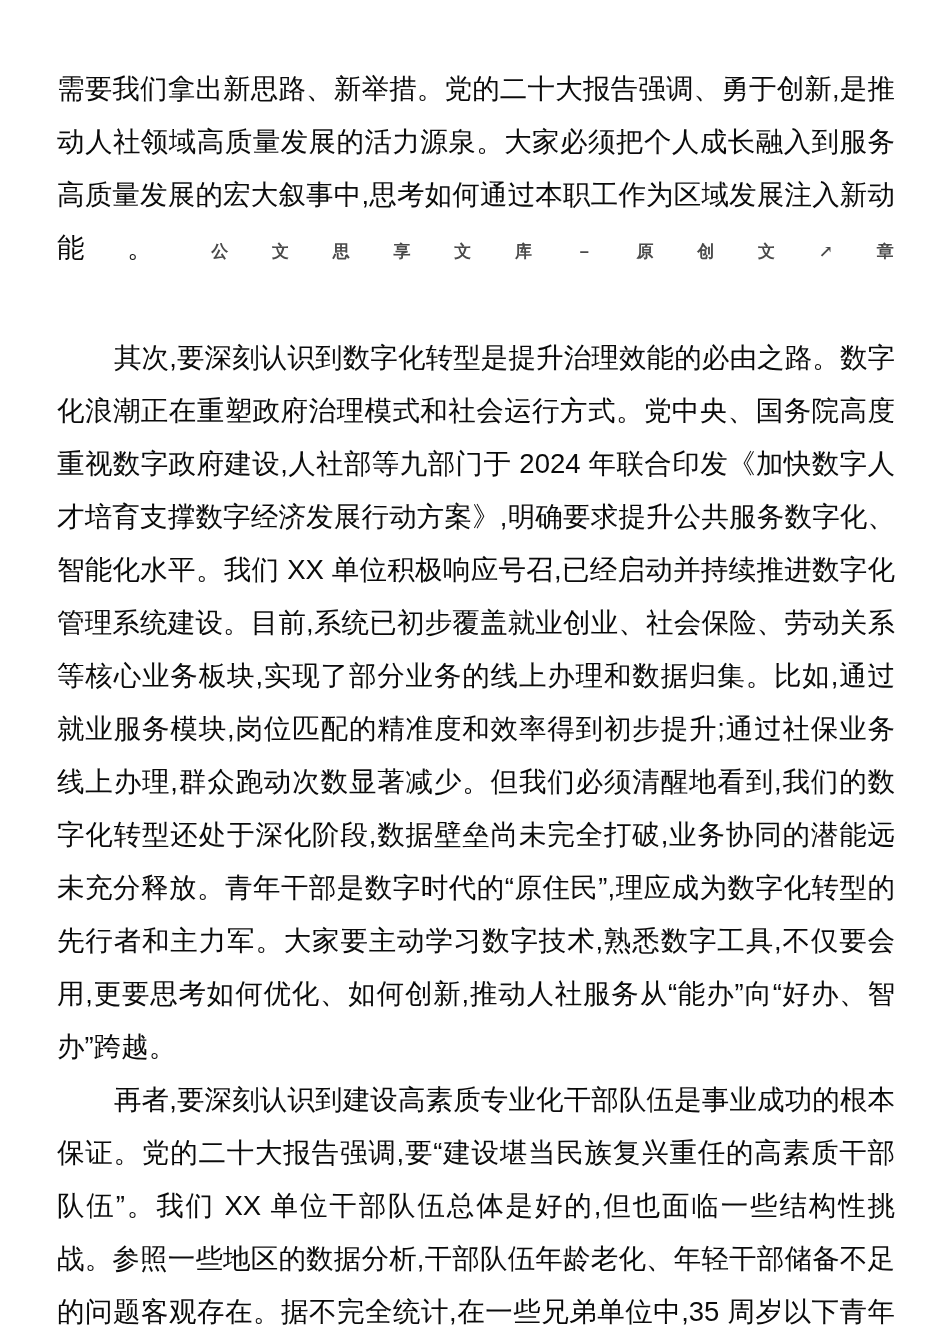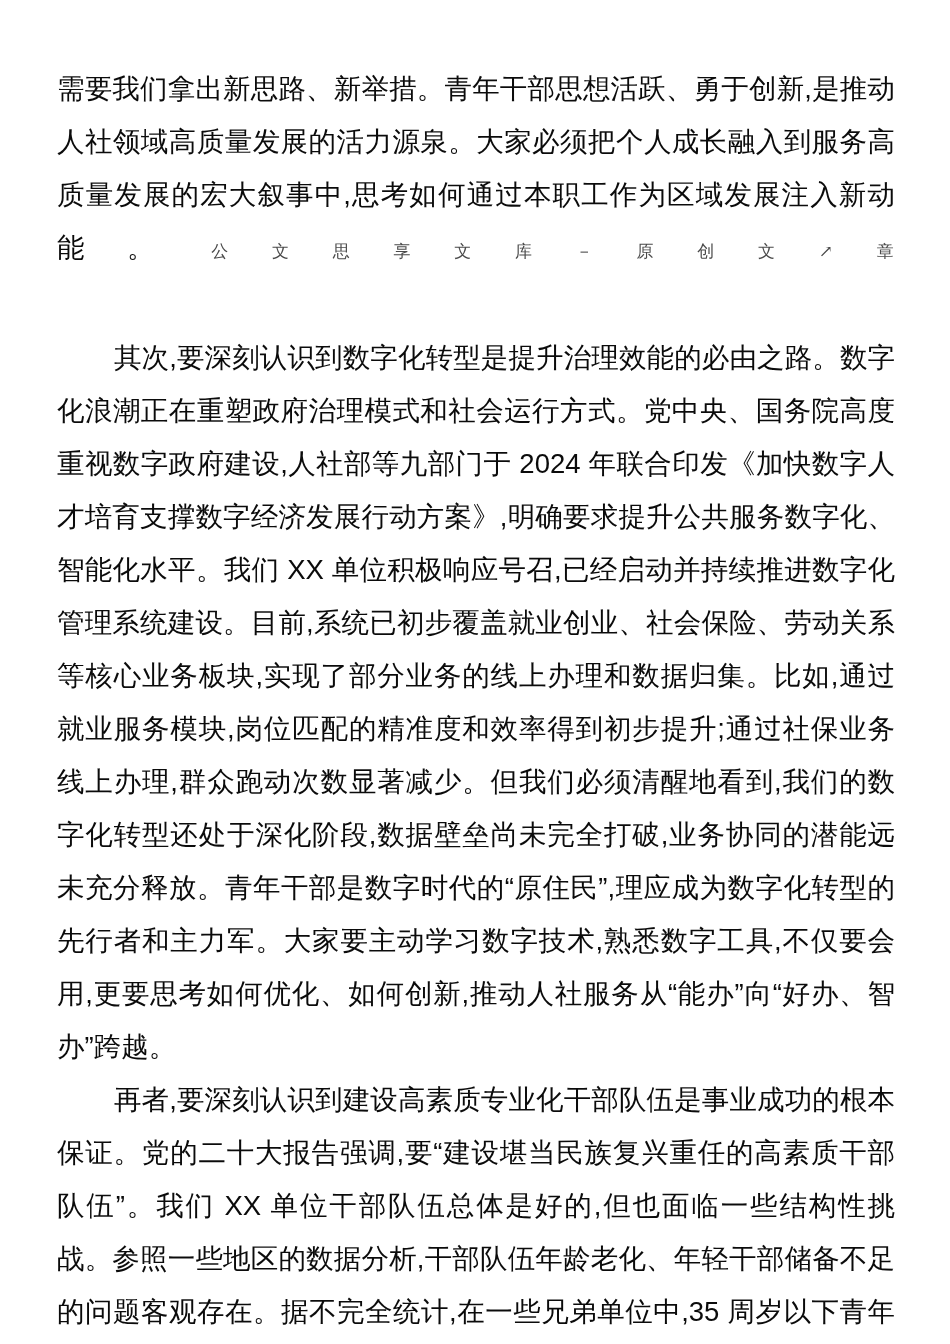--- a/index.html
+++ b/index.html
@@ -37,35 +37,35 @@
   }
   
   .watermark-inline {
     font-size: 17px;
     color: #4a4a4a;
     font-family: "Liberation Serif", "DejaVu Serif", serif;
     letter-spacing: 1.2px;
     white-space: nowrap;
     vertical-align: baseline;
     padding-left: 14px;
-    font-weight: 400;
+    font-weight: 700;
   }
   .tail-spacer {
     display: inline-block;
     width: 100%;
     height: 0;
     overflow: hidden;
   }
 </style>
 </head>
 <body>
 
 <div class="page">
   <div class="doc-body">
 
-    <p class="para"><span>需要我们拿出新思路、新举措。青年干部思想活跃、勇于创新,是推动人社领域高质量发展的活力源泉。大家必须把个人成长融入到服务高质量发展的宏大叙事中,思考如何通过本职工作为区域发展注入新动能。</span><span class="watermark-inline">公文思享文库－原创文↗章</span><span class="tail-spacer"></span></p>
+    <p class="para"><span>需要我们拿出新思路、新举措。党的二十大报告强调、勇于创新,是推动人社领域高质量发展的活力源泉。大家必须把个人成长融入到服务高质量发展的宏大叙事中,思考如何通过本职工作为区域发展注入新动能。</span><span class="watermark-inline">公文思享文库－原创文↗章</span><span class="tail-spacer"></span></p>
 
     <p class="para indent"><span>其次,要深刻认识到数字化转型是提升治理效能的必由之路。数字化浪潮正在重塑政府治理模式和社会运行方式。党中央、国务院高度重视数字政府建设,人社部等九部门于 2024 年联合印发《加快数字人才培育支撑数字经济发展行动方案》,明确要求提升公共服务数字化、智能化水平。我们 XX 单位积极响应号召,已经启动并持续推进数字化管理系统建设。目前,系统已初步覆盖就业创业、社会保险、劳动关系等核心业务板块,实现了部分业务的线上办理和数据归集。比如,通过就业服务模块,岗位匹配的精准度和效率得到初步提升;通过社保业务线上办理,群众跑动次数显著减少。但我们必须清醒地看到,我们的数字化转型还处于深化阶段,数据壁垒尚未完全打破,业务协同的潜能远未充分释放。青年干部是数字时代的“原住民”,理应成为数字化转型的先行者和主力军。大家要主动学习数字技术,熟悉数字工具,不仅要会用,更要思考如何优化、如何创新,推动人社服务从“能办”向“好办、智办”跨越。</span></p>
 
     <p class="para indent"><span>再者,要深刻认识到建设高素质专业化干部队伍是事业成功的根本保证。党的二十大报告强调,要“建设堪当民族复兴重任的高素质干部队伍”。我们 XX 单位干部队伍总体是好的,但也面临一些结构性挑战。参照一些地区的数据分析,干部队伍年龄老化、年轻干部储备不足的问题客观存在。据不完全统计,在一些兄弟单位中,35 周岁以下青年干部占比仅在 25%至 30%之间。我们 XX 单位的青年干部虽然逐年增多,但在全局干部总数中的比例仍有提升空间,高层次、复合型的专业人才依然紧缺。这既是挑战,更是机遇。它意味着在座的每一位青年干部都有更广阔的舞台和更多的成长机会。大家要增强使命感和紧迫感,珍惜韶华,苦练内功,努力成为可堪大用、能担重任的栋梁之才。</span></p>
 
   </div>
 </div>
 
 </body></html>

